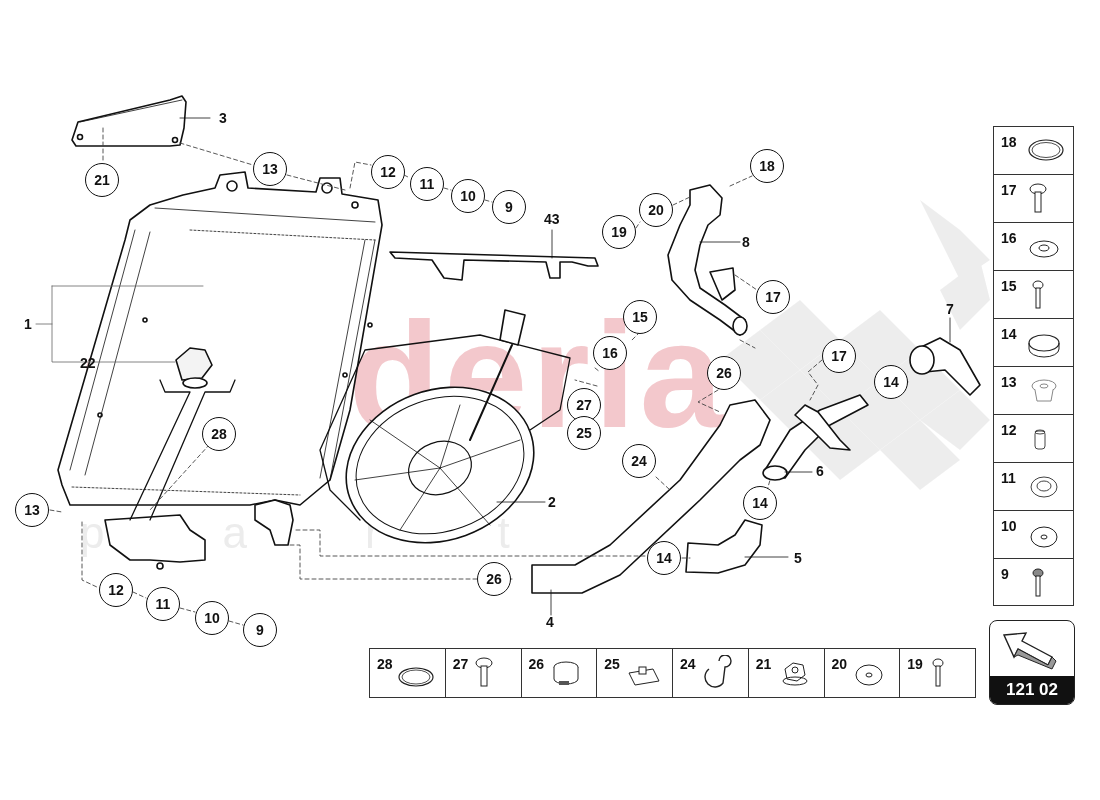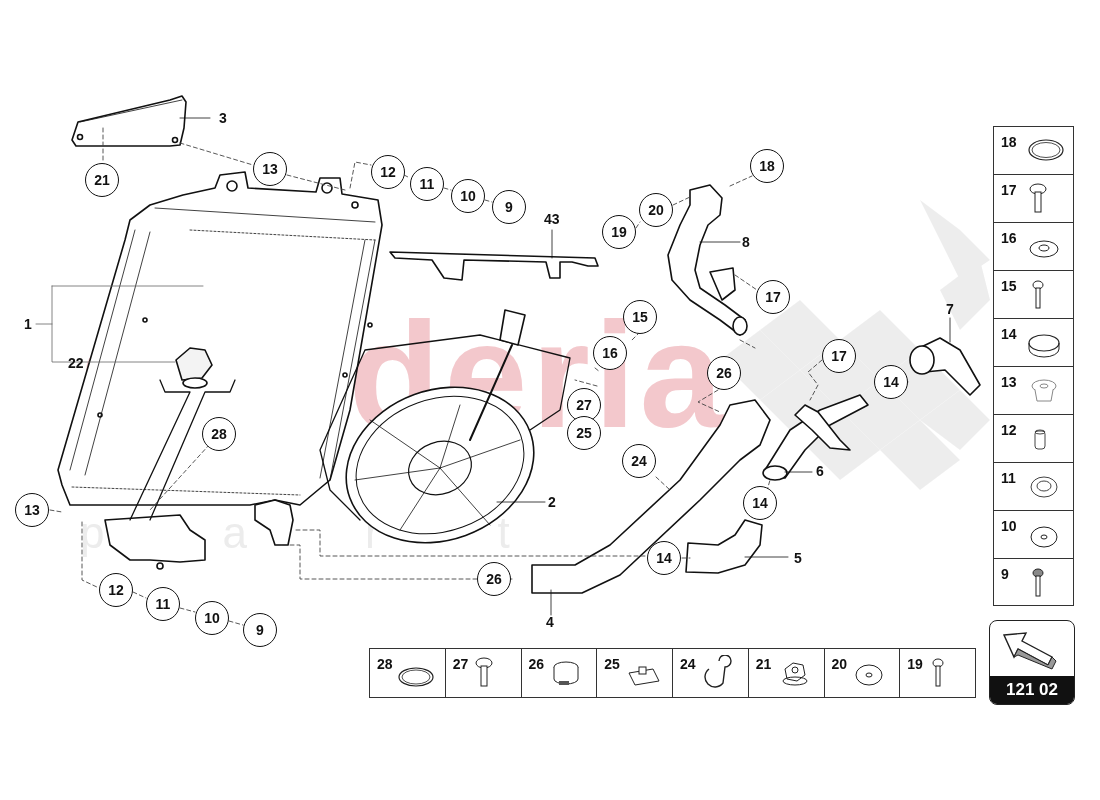--- a/index.html
+++ b/index.html
@@ -197,21 +197,21 @@
       <line x1="219" y1="434" x2="150" y2="510"></line>
       <line x1="50" y1="510" x2="62" y2="512"></line>
       <path d="M82,522 L82,580 L99,588"></path>
       <line x1="133" y1="592" x2="146" y2="598"></line>
       <line x1="180" y1="608" x2="195" y2="612"></line>
       <line x1="229" y1="621" x2="243" y2="625"></line>
     </g>
   </svg>
 
   <div class="lbl" style="left:24px;top:316px">1</div>
-  <div class="lbl" style="left:68px;top:355px">22</div>
+  <div class="lbl" style="left:80px;top:355px">22</div>
   <div class="lbl" style="left:548px;top:494px">2</div>
   <div class="lbl" style="left:219px;top:110px">3</div>
   <div class="lbl" style="left:546px;top:614px">4</div>
   <div class="lbl" style="left:794px;top:550px">5</div>
   <div class="lbl" style="left:816px;top:463px">6</div>
   <div class="lbl" style="left:946px;top:301px">7</div>
   <div class="lbl" style="left:742px;top:234px">8</div>
   <div class="lbl" style="left:544px;top:211px">43</div>
 
   <div id="callouts">

